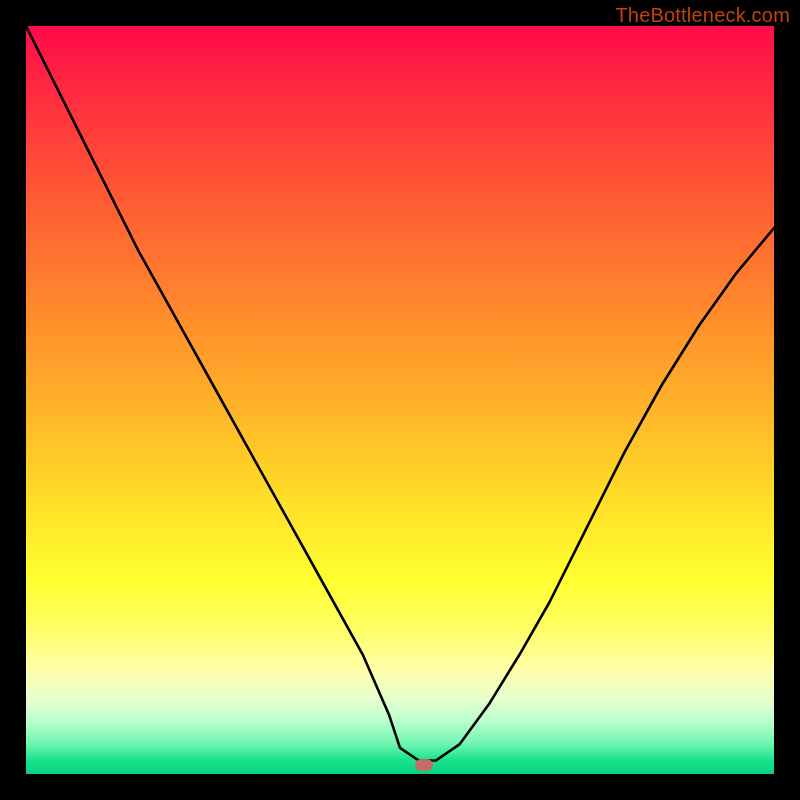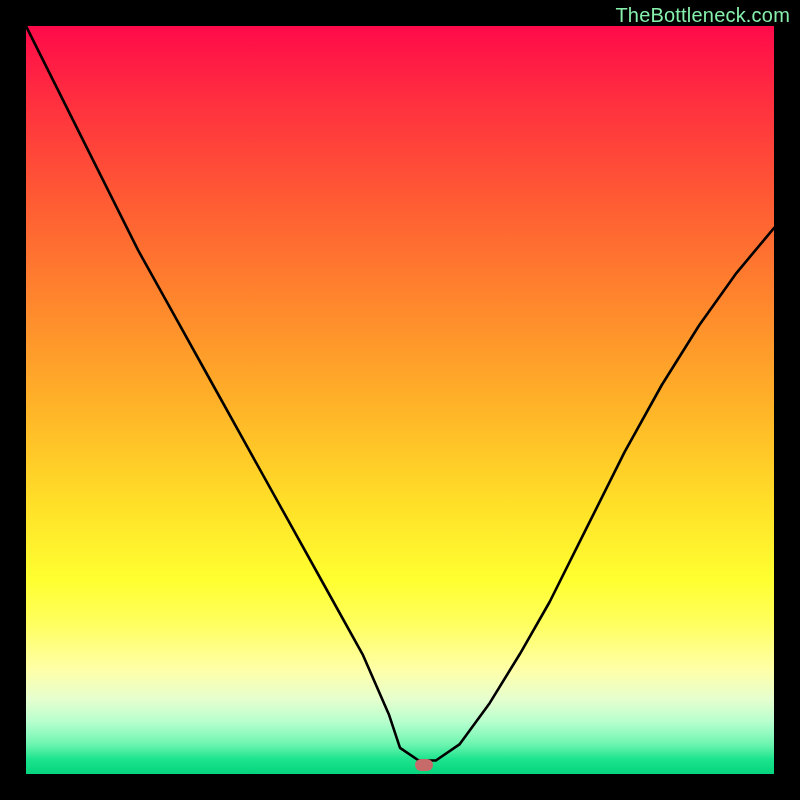--- a/index.html
+++ b/index.html
@@ -54,21 +54,21 @@
     width: 18px;
     height: 12px;
     border-radius: 6px;
     background: #c66a6a;
     transform: translate(-50%, -50%);
   }
   .watermark {
     position: absolute;
     top: 4px;
     right: 10px;
-    color: #86efac;
+    color: #c2410c;
     font-size: 20px;
     letter-spacing: 0.2px;
     font-weight: 500;
   }
 </style>
 </head>
 <body>
 
 <div class="frame">
   <div class="plot">

